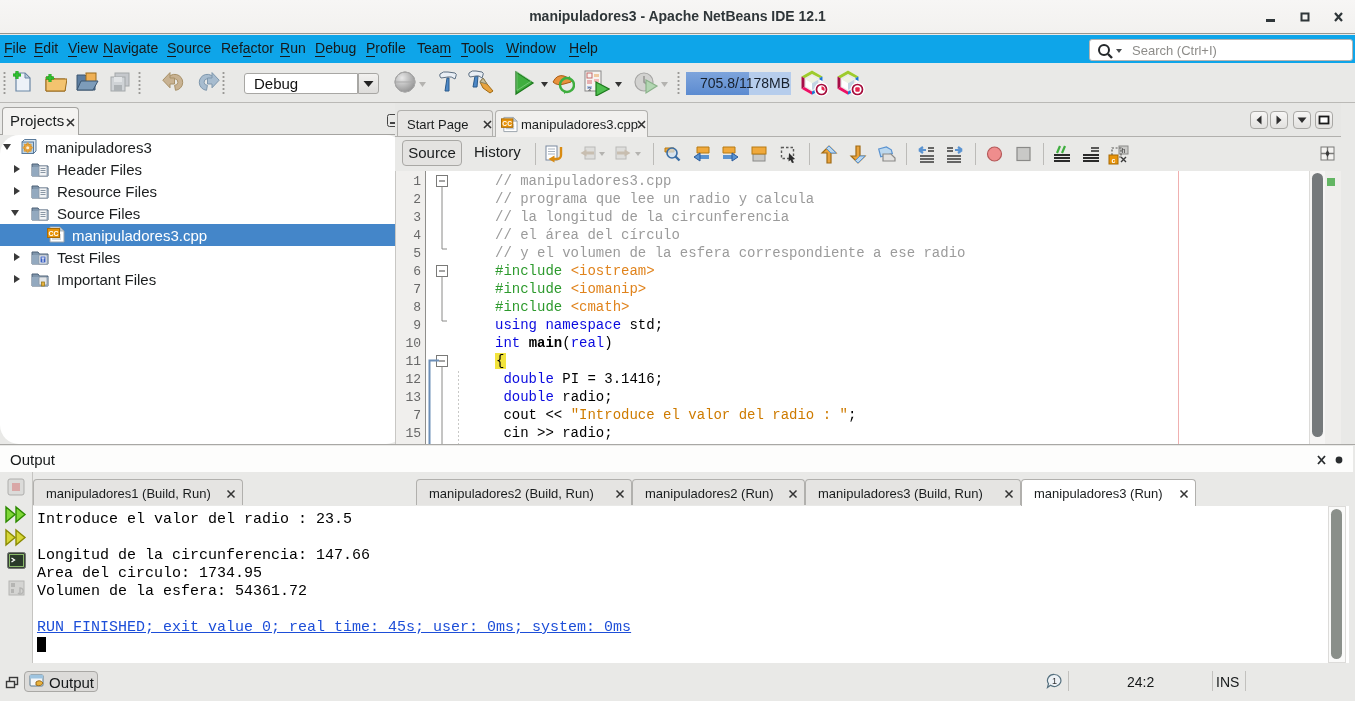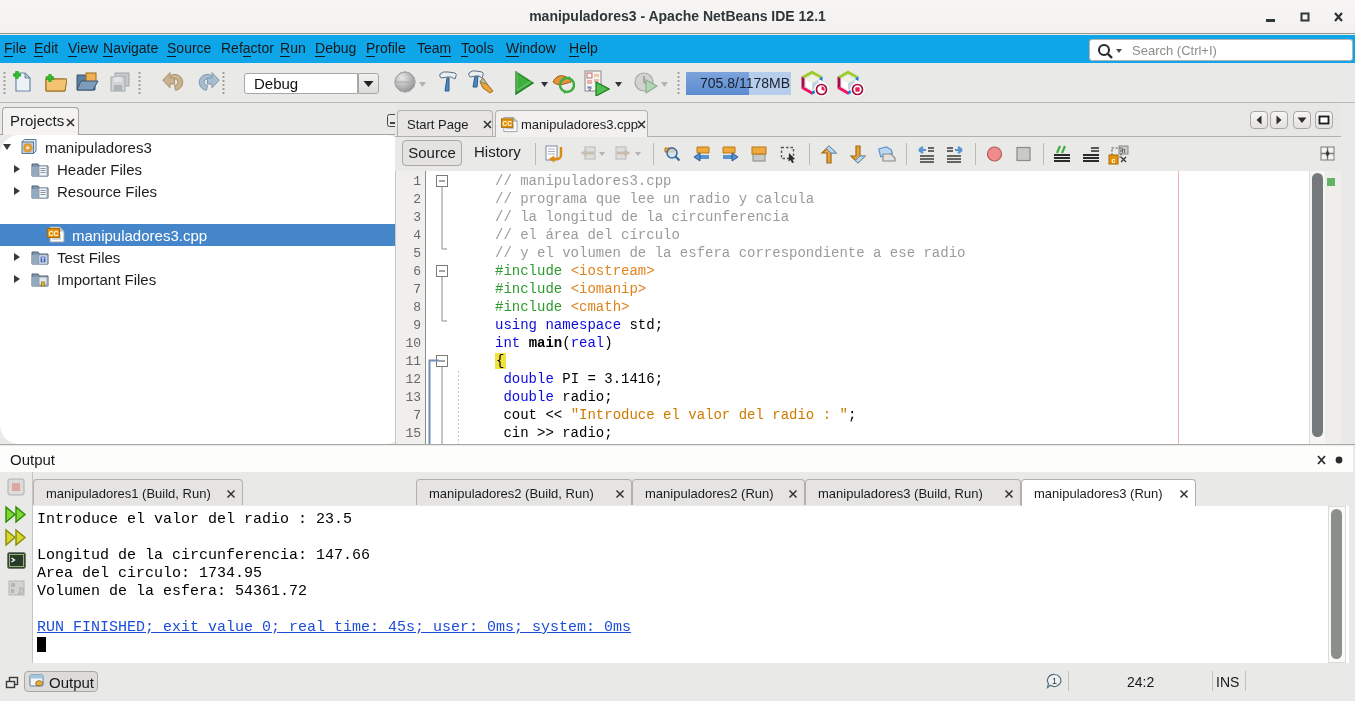--- a/index.html
+++ b/index.html
@@ -301,20 +301,32 @@
         </svg>
 <svg class="abs" style="left:31px;top:3px" width="18" height="16" viewBox="0 0 18 16">
 <path d="M1 3 h6 l1.5 2 h8.5 v10 h-16 z" fill="#7f95ab" stroke="#4e6379" stroke-width="1"></path>
 <path d="M1 6 h16 v9 h-16 z" fill="#93a9bf"></path>
 <rect x="8" y="5" width="8" height="10" fill="#f2f4f6" stroke="#8a97a5" stroke-width="0.8"></rect>
 <path d="M9.5 7.5 h5 M9.5 9.5 h5 M9.5 11.5 h5" stroke="#8a97a5" stroke-width="1"></path>
 </svg>
 <span class="lbl" style="left:57px">Header Files</span>
 </div>
 
+<div class="trow" style="top:67px">
+<svg class="tri" style="left:11px;top:7px" width="9" height="9" viewBox="0 0 9 9">
+          <path d="M0 1 L8 1 L4 7 z" fill="#3a3a3a"></path>
+        </svg>
+<svg class="abs" style="left:31px;top:3px" width="18" height="16" viewBox="0 0 18 16">
+<path d="M1 3 h6 l1.5 2 h8.5 v10 h-16 z" fill="#7f95ab" stroke="#4e6379" stroke-width="1"></path>
+<path d="M1 6 h16 v9 h-16 z" fill="#93a9bf"></path>
+<rect x="8" y="5" width="8" height="10" fill="#f2f4f6" stroke="#8a97a5" stroke-width="0.8"></rect>
+<path d="M9.5 7.5 h5 M9.5 9.5 h5 M9.5 11.5 h5" stroke="#8a97a5" stroke-width="1"></path>
+</svg>
+<span class="lbl" style="left:57px">Source Files</span>
+</div>
 
 <div class="trow" style="top:89px;background:#4486c9;color:#fff">
 <svg class="abs" style="left:47px;top:2px" width="18" height="17" viewBox="0 0 18 17">
 <path d="M3 1 h10 l4 4 v11 h-14 z" fill="#fff" stroke="#9aa3ab" stroke-width="1"></path>
 <path d="M13 1 l4 4 h-4 z" fill="#c9d2da" stroke="#9aa3ab" stroke-width="0.8"></path>
 <path d="M5 9 h9 M5 11 h9 M5 13 h9" stroke="#aab3bb" stroke-width="1"></path>
 <rect x="0.5" y="2.5" width="12" height="9" fill="#e8940a" stroke="#a86a05" stroke-width="1"></rect>
 <text x="6.5" y="9.8" font-size="7" font-weight="bold" fill="#fff" text-anchor="middle">CC</text>
 </svg>
 <span class="lbl" style="left:72px">manipuladores3.cpp</span>

